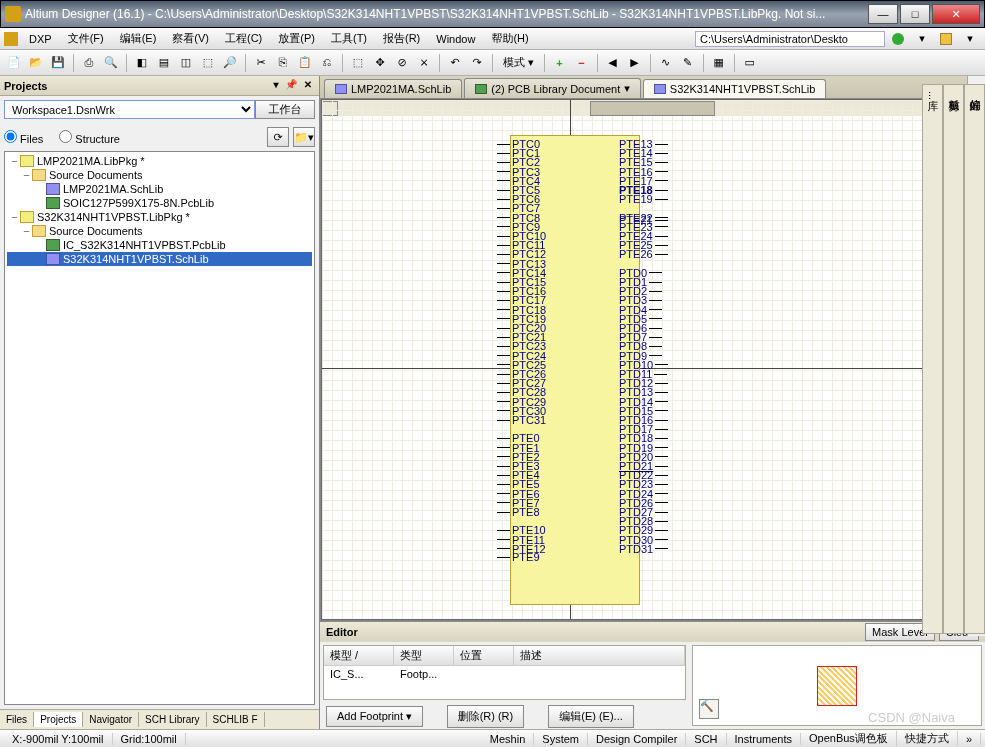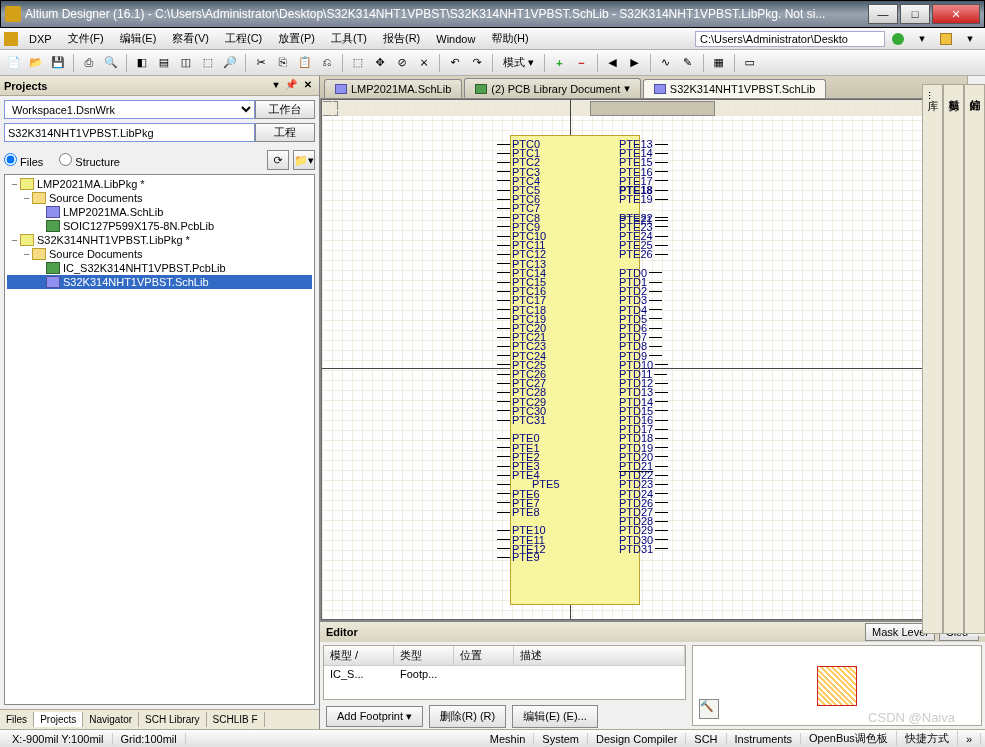--- a/index.html
+++ b/index.html
@@ -86,21 +86,21 @@
 .editor-hdr .spacer{flex:1;}
 .editor-hdr .ebtn{border:1px solid #888;background:linear-gradient(#fdfdfd,#e0e0e0);padding:2px 6px;margin-left:4px;}
 .editor-body{flex:1;display:flex;}
 .editor-grid{flex:1;border:1px solid #aca899;background:#fff;margin:3px;display:flex;flex-direction:column;}
 .eg-hdr{display:flex;background:linear-gradient(#fdfdfd,#e0e0e0);border-bottom:1px solid #ccc;}
 .eg-hdr div{padding:2px 6px;border-right:1px solid #ccc;}
 .eg-row{display:flex;padding:2px 6px;}
 .editor-preview{width:290px;margin:3px;border:1px solid #aca899;background:#fff;display:flex;align-items:center;justify-content:center;position:relative;}
 .editor-preview .tool{position:absolute;left:6px;bottom:6px;width:20px;height:20px;border:1px solid #888;background:#f4f4f0;}
 .chip-mini{width:40px;height:40px;border:1px solid #c22;background:repeating-linear-gradient(45deg,#fc6,#fc6 2px,#fff 2px,#fff 4px);}
-.editor-btns{height:26px;display:flex;align-items:center;gap:6px;padding:0 6px;}
+.editor-btns{height:26px;display:flex;align-items:center;gap:24px;padding:0 6px;}
 .editor-btns button{border:1px solid #888;background:linear-gradient(#fdfdfd,#e0e0e0);padding:3px 10px;}
 
 
 .rside{position:absolute;right:0;top:76px;width:18px;height:560px;background:#f0f0f0;border-left:1px solid #aca899;writing-mode:vertical-rl;font-size:10px;padding-top:8px;}
 .rside .rtab{padding:6px 2px;border:1px solid #aca899;background:#ece9d8;margin-bottom:2px;}
 
 
 .statusbar{height:18px;background:linear-gradient(#fdfdfd,#e0e0e0);border-top:1px solid #aca899;display:flex;align-items:center;padding:0 4px;font-size:10px;}
 .statusbar .cell{padding:0 8px;border-right:1px solid #ccc;white-space:nowrap;}
 .statusbar .spacer{flex:1;}
@@ -195,24 +195,20 @@
       <span class="spacer"></span>
       <span class="pbtn">▾</span>
       <span class="pbtn">📌</span>
       <span class="pbtn">✕</span>
     </div>
     <div class="panel-body">
       <div class="selrow">
         <select><option>Workspace1.DsnWrk</option></select>
         <button>工作台</button>
       </div>
-      <div class="selrow">
-        <input value="S32K314NHT1VPBST.LibPkg" style="">
-        <button>工程</button>
-      </div>
       <div class="radio-row">
         <label><input type="radio" checked="" style=""> <span>Files</span></label>
         <label><input type="radio" style=""> <span>Structure</span></label>
         <span style="flex:1"></span>
         <span class="ibtn">⟳</span>
         <span class="ibtn">📁▾</span>
       </div>
       <div class="tree" id="tree">
           <div class="tree-item ind0">
             <span class="exp">−</span>
@@ -421,21 +417,21 @@
               <span class="lbl">PTE2</span>
             </div>
             <div class="pin-row left" style="top: 362px;">
               <span class="wire"></span>
               <span class="lbl">PTE3</span>
             </div>
             <div class="pin-row left" style="top: 371.2px;">
               <span class="wire"></span>
               <span class="lbl">PTE4</span>
             </div>
-            <div class="pin-row left" style="top: 380.4px; gap: 20px;">
+            <div class="pin-row left" style="top: 380.4px;">
               <span class="wire"></span>
               <span class="lbl">PTE5</span>
             </div>
             <div class="pin-row left" style="top: 389.6px;">
               <span class="wire"></span>
               <span class="lbl">PTE6</span>
             </div>
             <div class="pin-row left" style="top: 398.8px;">
               <span class="wire"></span>
               <span class="lbl">PTE7</span>

